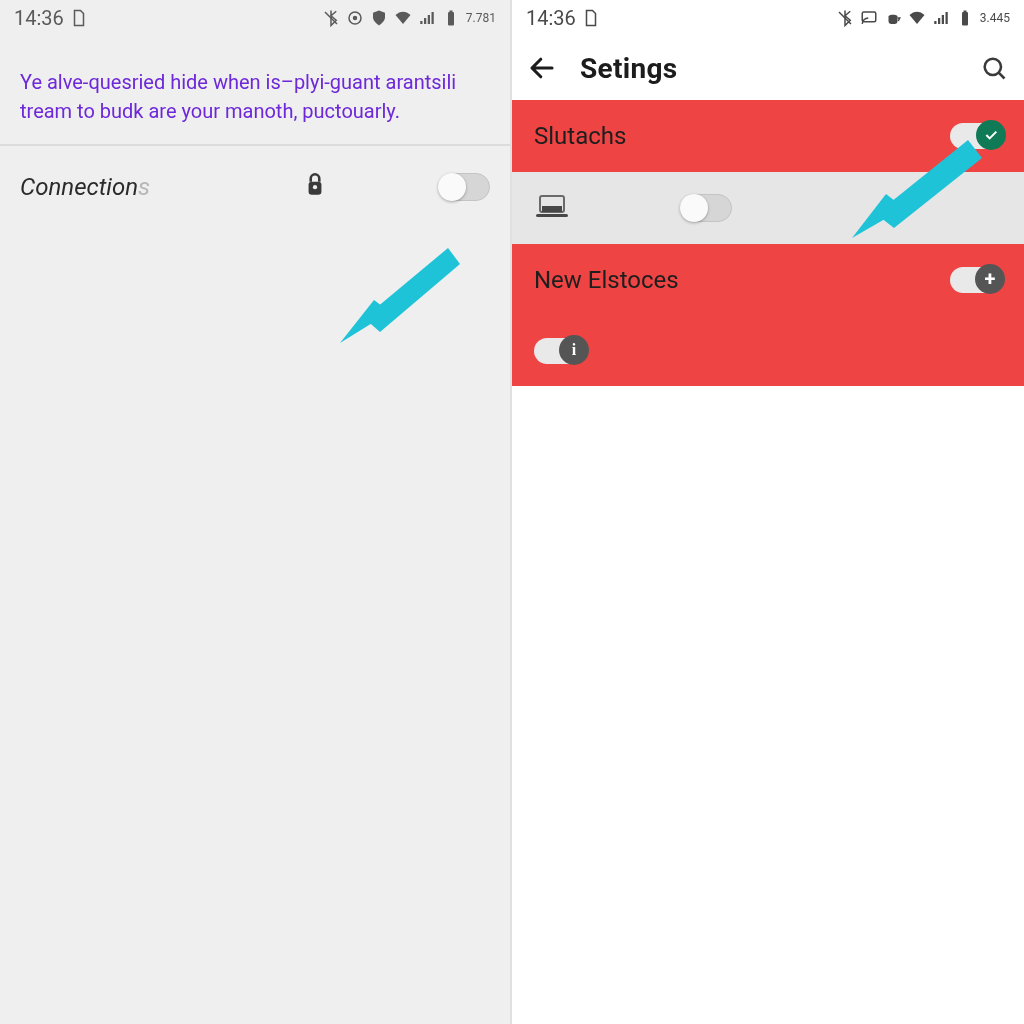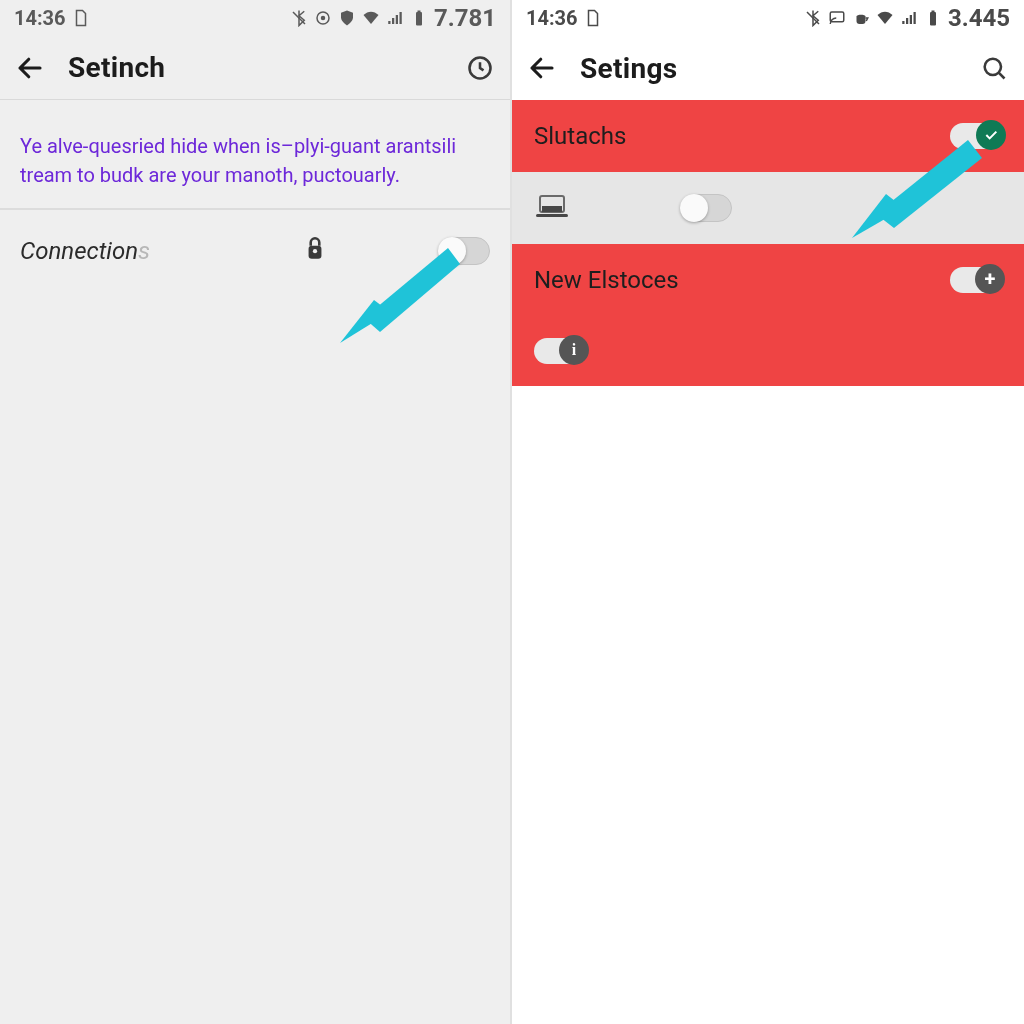--- a/index.html
+++ b/index.html
@@ -4,23 +4,23 @@
 <style>
   * { box-sizing: border-box; margin: 0; padding: 0; }
   html, body { width: 1024px; height: 1024px; font-family: Roboto, "Helvetica Neue", Arial, sans-serif; background:#fff; }
   .wrap { display:flex; width:1024px; height:1024px; }
   .phone { width:512px; height:1024px; position:relative; overflow:hidden; }
   .phone.left { background:#efefef; border-right:2px solid #e0e0e0; }
   .phone.right { background:#ffffff; }
 
   
   .statusbar { height:36px; display:flex; align-items:center; justify-content:space-between;
-               padding:0 14px; font-size:20px; color:#4a4a4a; font-weight:700; }
+               padding:0 14px; font-size:20px; color:#4a4a4a; font-weight:400; }
   .statusbar .clock { display:flex; align-items:center; gap:6px; }
-  .statusbar .right-icons { display:flex; align-items:center; gap:6px; font-size:24px; }
+  .statusbar .right-icons { display:flex; align-items:center; gap:6px; font-size:12px; }
   .sb-icon { width:18px; height:18px; display:flex; align-items:center; justify-content:center; }
   .sb-icon svg { width:18px; height:18px; fill:#4a4a4a; }
   .phone.left .sb-icon svg, .phone.left .statusbar { color:#5a5a5a; }
 
   
   .toolbar { height:64px; display:flex; align-items:center; padding:0 14px; gap:22px; }
   .toolbar .back { width:32px; height:32px; display:flex; align-items:center; justify-content:center; cursor:pointer; }
   .toolbar .back svg { width:30px; height:30px; stroke:#1c1c1c; stroke-width:2.5; fill:none; stroke-linecap:round; stroke-linejoin:round;}
   .toolbar .title { font-size:28px; font-weight:700; color:#1c1c1c; flex:1; letter-spacing:0.3px;}
   .toolbar .action { width:32px; height:32px; display:flex; align-items:center; justify-content:center; cursor:pointer; }
@@ -118,34 +118,20 @@
         <span class="sb-icon">
             <svg viewBox="0 0 24 24">
               <rect x="8" y="4" width="8" height="18" rx="1.5" fill="#5a5a5a"></rect>
               <rect x="10" y="2" width="4" height="2" fill="#5a5a5a"></rect>
             </svg>
           </span>
         <span>7.781</span>
       </div>
     </div>
 
-    <div class="toolbar">
-      <div class="back">
-        <svg viewBox="0 0 24 24">
-            <path d="M20 12H4m0 0l7-7M4 12l7 7"></path>
-          </svg>
-      </div>
-      <div class="title">Setinch</div>
-      <div class="action">
-        <svg viewBox="0 0 24 24">
-            <circle cx="12" cy="12" r="9"></circle>
-            <path d="M12 7v5l3 2"></path>
-          </svg>
-      </div>
-    </div>
 
     <div class="row">
       <div class="row-desc">Ye alve-quesried hide when is–plyi-guant arantsili tream to budk are your manoth, puctouarly.</div>
     </div>
 
     <div class="row-simple" style="border-top:1px solid #dcdcdc;">
       <div class="label">
         <span>Connection</span><span class="faded">s</span>
       </div>
       <div class="middle-icon">

